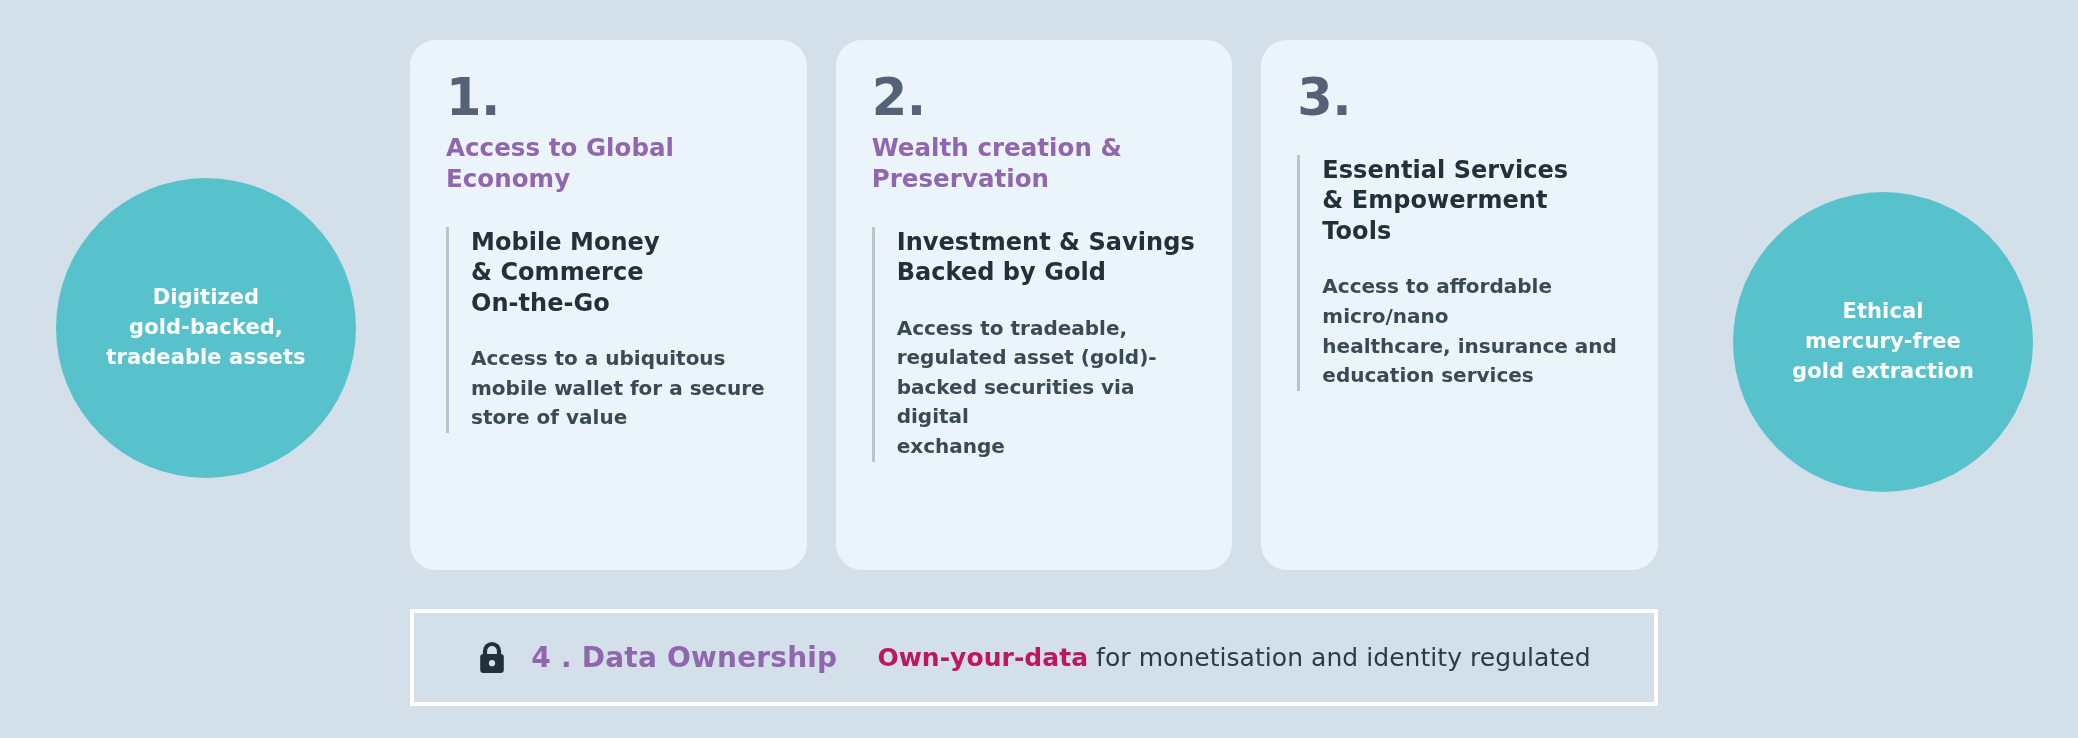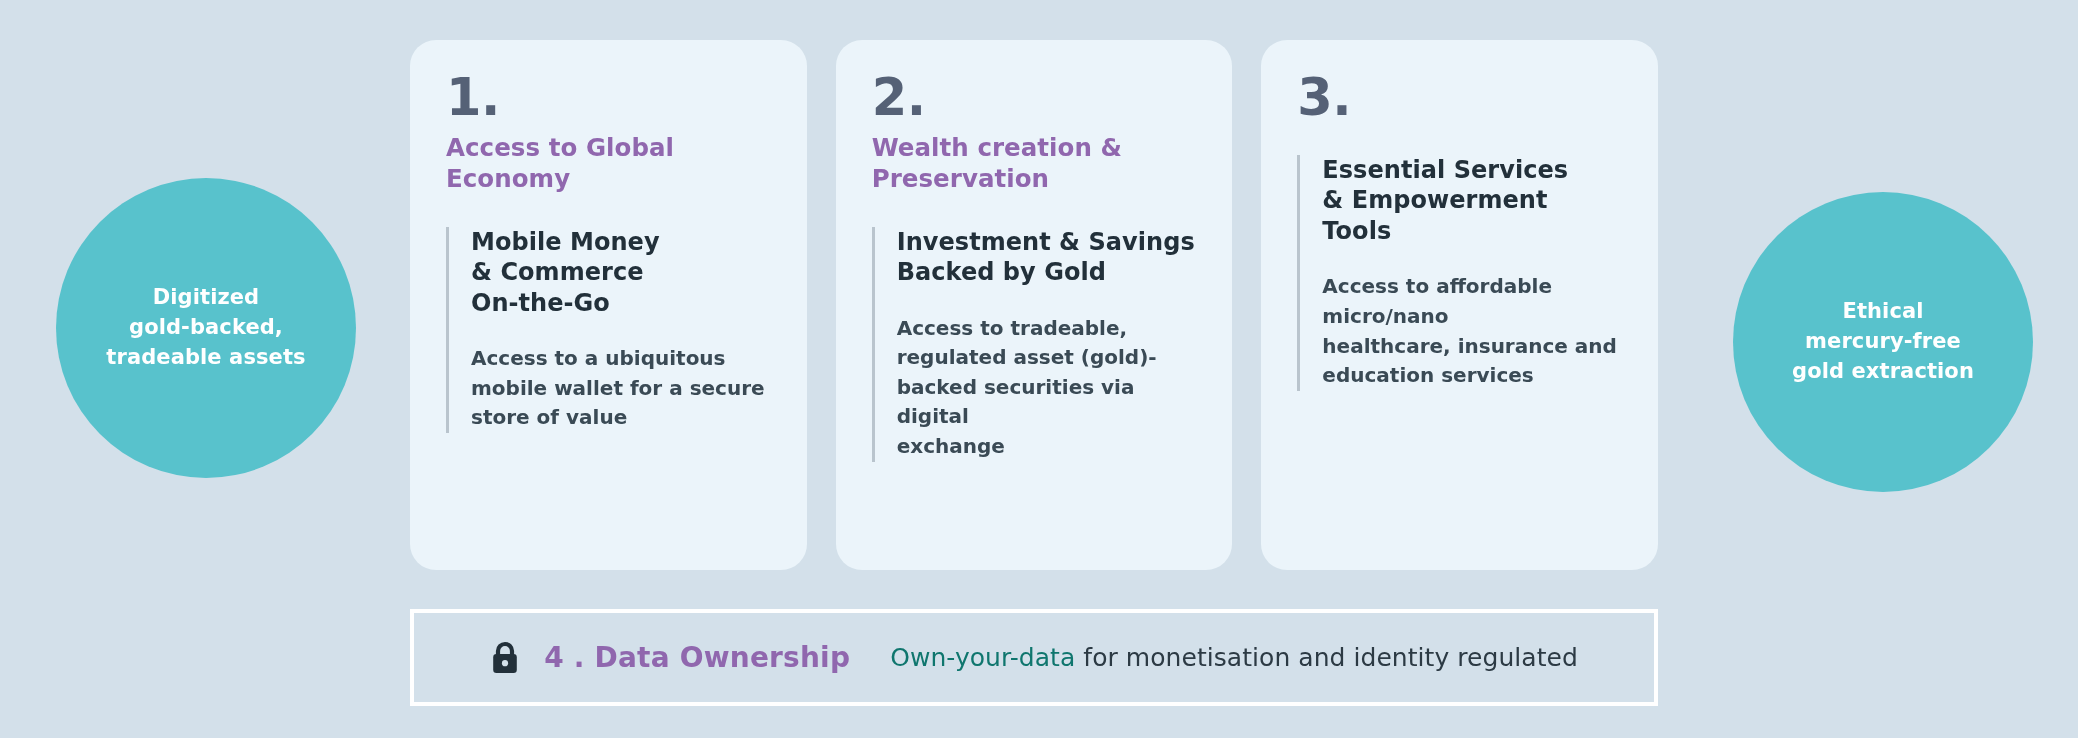--- a/index.html
+++ b/index.html
@@ -122,21 +122,21 @@
     font-weight: bold;
     font-size: 28px;
     letter-spacing: 0.2px;
   }
   .bar-text {
     color: #2c3a44;
     font-size: 25px;
     margin-left: 18px;
     letter-spacing: 0.05px;
   }
-  .bar-text b { font-weight: normal; color: #0f766e; }
+  .bar-text b { font-weight: bold; color: #be185d; }
 </style>
 </head>
 <body>
 
 <div class="stage">
 
   <div class="circle" id="circle-left">
     <div class="circle-text">Digitized
 gold-backed,
 tradeable assets</div>

